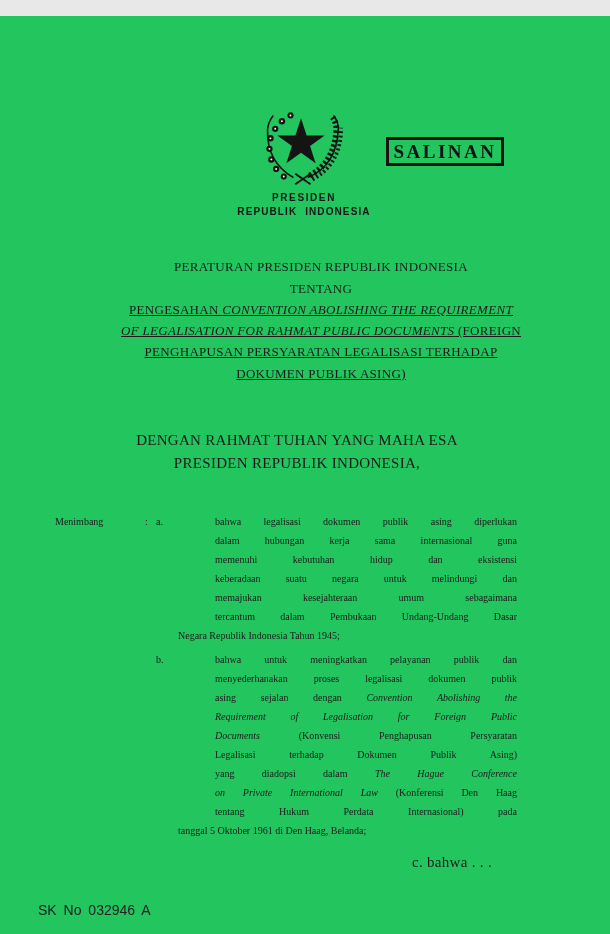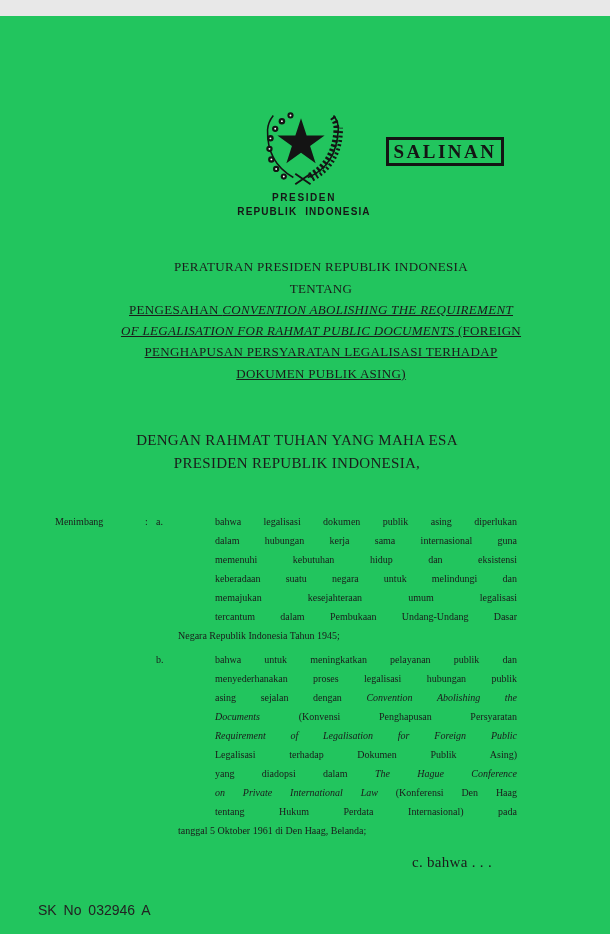--- a/index.html
+++ b/index.html
@@ -132,33 +132,33 @@
     <span class="c-label">Menimbang</span>
     <span class="c-colon">:</span>
     <div class="c-items">
       <div class="c-item">
         <span class="marker">a.</span>
         <div>
             <div class="tline just"><span>bahwa legalisasi dokumen publik asing diperlukan</span></div>
             <div class="tline just"><span>dalam hubungan kerja sama internasional guna</span></div>
             <div class="tline just"><span>memenuhi kebutuhan hidup dan eksistensi</span></div>
             <div class="tline just"><span>keberadaan suatu negara untuk melindungi dan</span></div>
-            <div class="tline just"><span>memajukan kesejahteraan umum legalisasi</span></div>
+            <div class="tline just"><span>memajukan kesejahteraan umum sebagaimana</span></div>
             <div class="tline just"><span>tercantum dalam Pembukaan Undang-Undang Dasar</span></div>
             <div class="tline"><span>Negara Republik Indonesia Tahun 1945;</span></div>
           </div>
       </div>
       <div class="c-item">
         <span class="marker">b.</span>
         <div>
             <div class="tline just"><span>bahwa untuk meningkatkan pelayanan publik dan</span></div>
-            <div class="tline just"><span>menyederhanakan proses legalisasi hubungan publik</span></div>
+            <div class="tline just"><span>menyederhanakan proses legalisasi dokumen publik</span></div>
             <div class="tline just"><span>asing sejalan dengan </span><span class="it">Convention Abolishing the</span></div>
+            <div class="tline just"><span class="it">Requirement of Legalisation for Foreign Public</span></div>
             <div class="tline just"><span class="it">Documents</span><span> (Konvensi Penghapusan Persyaratan</span></div>
-            <div class="tline just"><span class="it">Requirement of Legalisation for Foreign Public</span></div>
             <div class="tline just"><span>Legalisasi terhadap Dokumen Publik Asing)</span></div>
             <div class="tline just"><span>yang diadopsi dalam </span><span class="it">The Hague Conference</span></div>
             <div class="tline just"><span class="it">on Private International Law</span><span> (Konferensi Den Haag</span></div>
             <div class="tline just"><span>tentang Hukum Perdata Internasional) pada</span></div>
             <div class="tline"><span>tanggal 5 Oktober 1961  di Den Haag, Belanda;</span></div>
           </div>
       </div>
     </div>
   </div>
 

